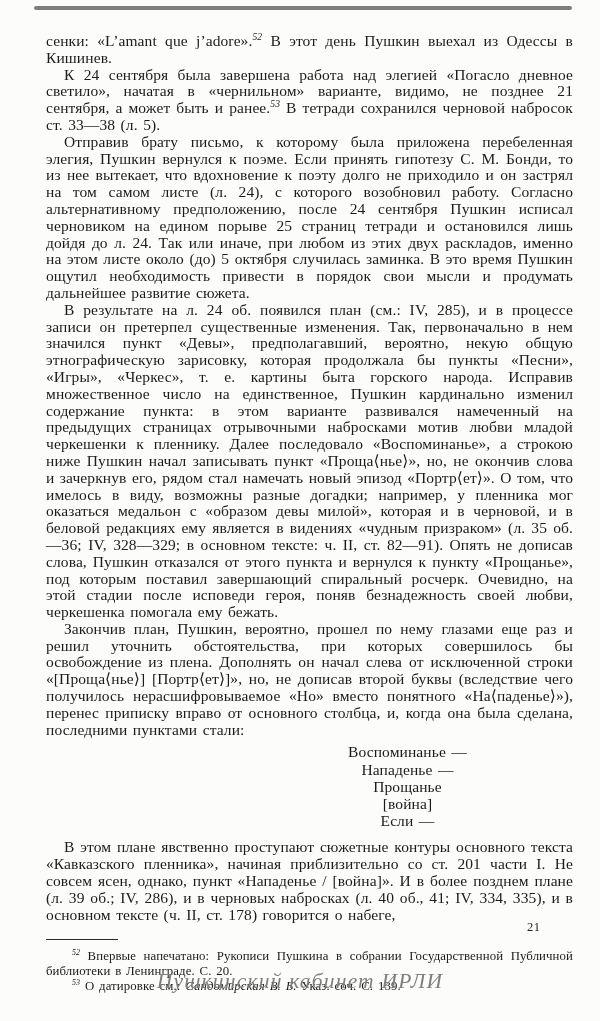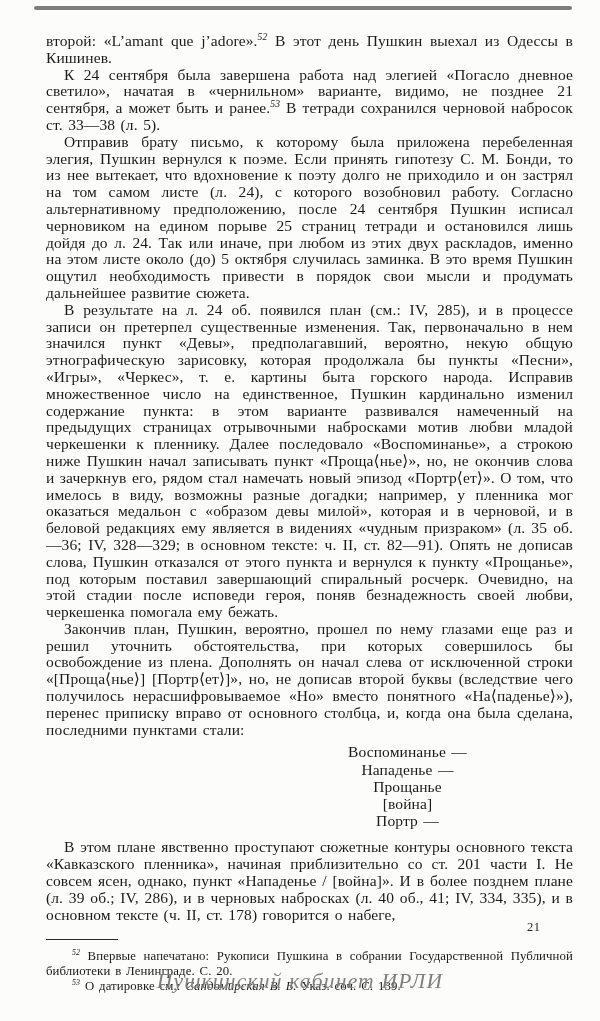--- a/index.html
+++ b/index.html
@@ -47,32 +47,32 @@
     letter-spacing:1.2px;
   }
 </style>
 </head>
 <body>
 
 <div class="scan-artifact"></div>
 
 <div class="page-text">
   <div id="body-paragraphs">
-      <p><span>второй: «L’amant que j’adore».</span><sup>52</sup><span> В этот день Пушкин выехал из Одессы в Кишинев.</span></p>
+      <p><span>сенки: «L’amant que j’adore».</span><sup>52</sup><span> В этот день Пушкин выехал из Одессы в Кишинев.</span></p>
       <p class="indent"><span>К 24 сентября была завершена работа над элегией «Погасло дневное светило», начатая в «чернильном» варианте, видимо, не позднее 21 сентября, а может быть и ранее.</span><sup>53</sup><span> В тетради сохранился черновой набросок ст. 33—38 (л. 5).</span></p>
       <p class="indent"><span>Отправив брату письмо, к которому была приложена перебеленная элегия, Пушкин вернулся к поэме. Если принять гипотезу С. М. Бонди, то из нее вытекает, что вдохновение к поэту долго не приходило и он застрял на том самом листе (л. 24), с которого возобновил работу. Согласно альтернативному предположению, после 24 сентября Пушкин исписал черновиком на едином порыве 25 страниц тетради и остановился лишь дойдя до л. 24. Так или иначе, при любом из этих двух раскладов, именно на этом листе около (до) 5 октября случилась заминка. В это время Пушкин ощутил необходимость привести в порядок свои мысли и продумать дальнейшее развитие сюжета.</span></p>
       <p class="indent"><span>В результате на л. 24 об. появился план (см.: IV, 285), и в процессе записи он претерпел существенные изменения. Так, первоначально в нем значился пункт «Девы», предполагавший, вероятно, некую общую этнографическую зарисовку, которая продолжала бы пункты «Песни», «Игры», «Черкес», т. е. картины быта горского народа. Исправив множественное число на единственное, Пушкин кардинально изменил содержание пункта: в этом варианте развивался намеченный на предыдущих страницах отрывочными набросками мотив любви младой черкешенки к пленнику. Далее последовало «Воспоминанье», а строкою ниже Пушкин начал записывать пункт «Проща⟨нье⟩», но, не окончив слова и зачеркнув его, рядом стал намечать новый эпизод «Портр⟨ет⟩».  О том, что имелось в виду, возможны разные догадки; например, у пленника мог оказаться медальон с «образом девы милой», которая и в черновой, и в беловой редакциях ему является в видениях «чудным призраком» (л. 35 об.—36; IV, 328—329; в основном тексте: ч. II, ст. 82—91). Опять не дописав слова, Пушкин отказался от этого пункта и вернулся к пункту «Прощанье», под которым поставил завершающий спиральный росчерк. Очевидно, на этой стадии после исповеди героя, поняв безнадежность своей любви, черкешенка помогала ему бежать.</span></p>
       <p class="indent"><span>Закончив план, Пушкин, вероятно, прошел по нему глазами еще раз и решил уточнить обстоятельства, при которых совершилось бы освобождение из плена. Дополнять он начал слева от исключенной строки «[Проща⟨нье⟩] [Портр⟨ет⟩]», но, не дописав второй буквы (вследствие чего получилось нерасшифровываемое «Но» вместо понятного «На⟨паденье⟩»), перенес приписку вправо от основного столбца, и, когда она была сделана, последними пунктами стали:</span></p>
     </div>
   <div class="plan-list" id="plan-list">
       <div>Воспоминанье —</div>
       <div>Нападенье —</div>
       <div>Прощанье</div>
       <div>[война]</div>
-      <div>Портр —</div>
+      <div>Если —</div>
     </div>
   <div class="closing" id="closing-paragraphs">
       <p class="indent"><span>В этом плане явственно проступают сюжетные контуры основного текста «Кавказского пленника», начиная приблизительно со ст. 201 части I. Не совсем ясен, однако, пункт «Нападенье / [война]». И в более позднем плане (л. 39 об.; IV, 286), и в черновых набросках (л. 40 об., 41; IV, 334, 335), и в основном тексте (ч. II, ст. 178) говорится о набеге,</span></p>
     </div>
   <div class="footnotes">
     <div class="fn-rule"></div>
     <div id="footnote-items">
         <p><sup>52</sup><span> Впервые напечатано: Рукописи Пушкина в собрании Государственной Публичной библиотеки в Ленинграде. С. 20.</span></p>
         <p><sup>53</sup><span> О датировке см.: </span><i>Сандомирская В. Б.</i><span> Указ. соч. С. 139.</span></p>
       </div>

